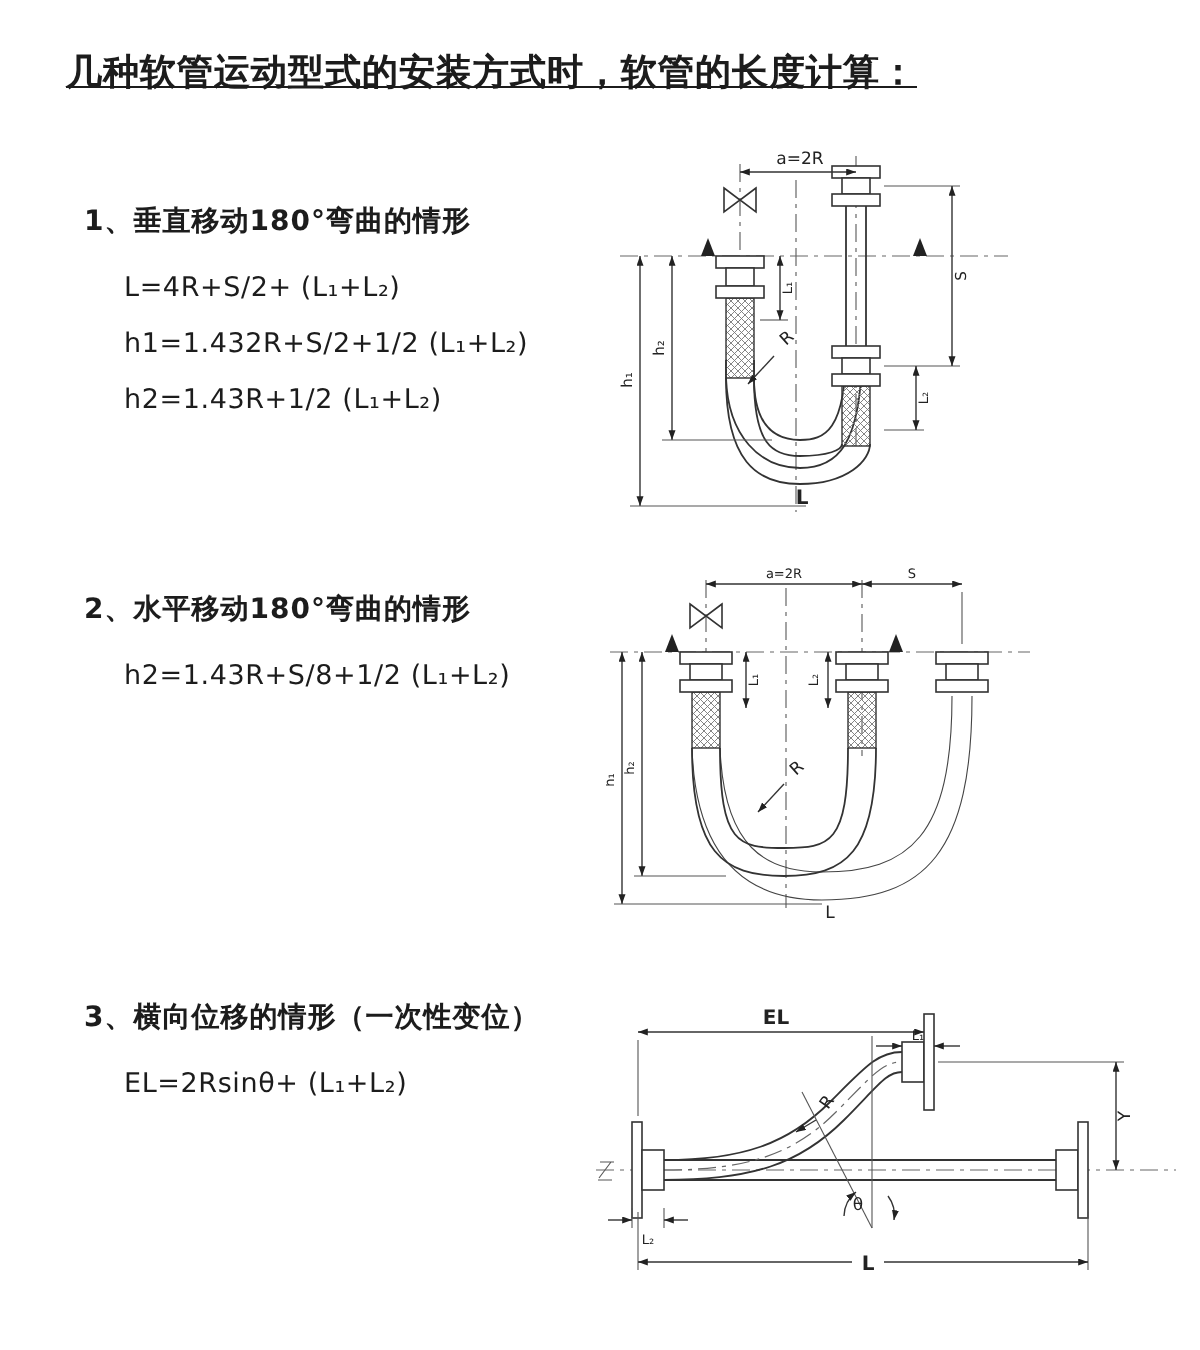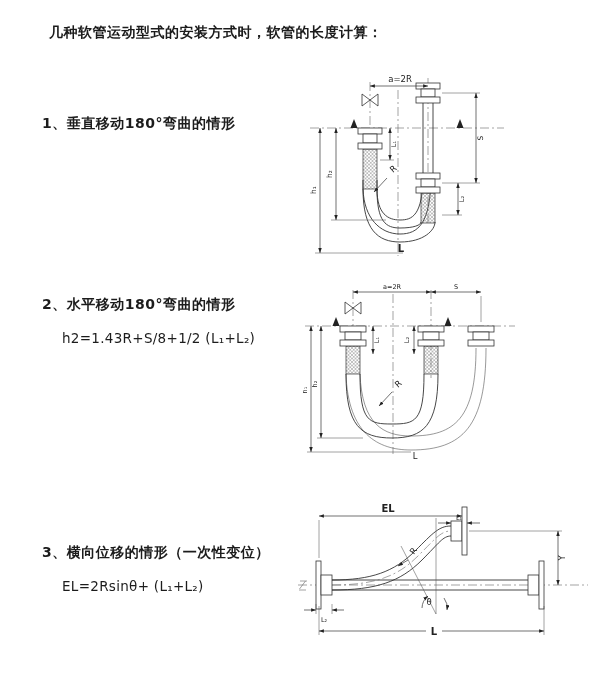--- a/index.html
+++ b/index.html
@@ -1,25 +1,25 @@
 <!DOCTYPE html>
 <html><head>
 <meta charset="utf-8">
 <style>
   html,body{margin:0;padding:0;}
   body{
     width:600px;height:675px;position:relative;background:#ffffff;
     font-family:"DejaVu Sans",sans-serif;color:#1c1c1c;overflow:hidden;
   }
   .doc-title{
-    position:absolute;left:49px;top:24px;font-size:14px;font-weight:bold;
-    letter-spacing:.5px;white-space:nowrap;
+    position:absolute;left:33px;top:24px;font-size:18px;font-weight:bold;
+    letter-spacing:.5px;white-space:nowrap;text-decoration:underline;
   }
   .section{position:absolute;left:42px;}
-  #sec1{top:115px;} #sec2{top:296px;} #sec3{top:544px;}
+  #sec1{top:102px;} #sec2{top:296px;} #sec3{top:500px;}
   .heading{font-size:14px;font-weight:bold;white-space:nowrap;letter-spacing:.5px;}
   .formulas{list-style:none;margin:10px 0 0 20px;padding:0;}
   .formulas li{font-size:13.5px;line-height:28px;white-space:nowrap;letter-spacing:.3px;}
   svg.diagram{position:absolute;}
   #svg1{left:306px;top:70px;}
   #svg2{left:303px;top:278px;}
   #svg3{left:296px;top:498px;}
   svg text{font-size:7.5px;fill:#222;font-family:"DejaVu Sans",sans-serif;}
   svg .lab-lg{font-size:10px;font-weight:bold;}
   svg .lab-md{font-size:8.5px;}
@@ -35,20 +35,25 @@
   .valve{stroke:#333;stroke-width:.8;fill:none;}
   .marr{fill:#222;stroke:none;}
 </style>
 </head>
 <body>
 
 <div class="doc-title">几种软管运动型式的安装方式时，软管的长度计算：</div>
 
 <div class="section" id="sec1">
   <div class="heading"><span>1、</span><span>垂直移动180°弯曲的情形</span></div>
+  <ul class="formulas">
+    <li>L=4R+S/2+ (L₁+L₂)</li>
+    <li>h1=1.432R+S/2+1/2 (L₁+L₂)</li>
+    <li>h2=1.43R+1/2 (L₁+L₂)</li>
+  </ul>
 </div>
 
 <div class="section" id="sec2">
   <div class="heading"><span>2、</span><span>水平移动180°弯曲的情形</span></div>
   <ul class="formulas">
     <li>h2=1.43R+S/8+1/2 (L₁+L₂)</li>
   </ul>
 </div>
 
 <div class="section" id="sec3">

